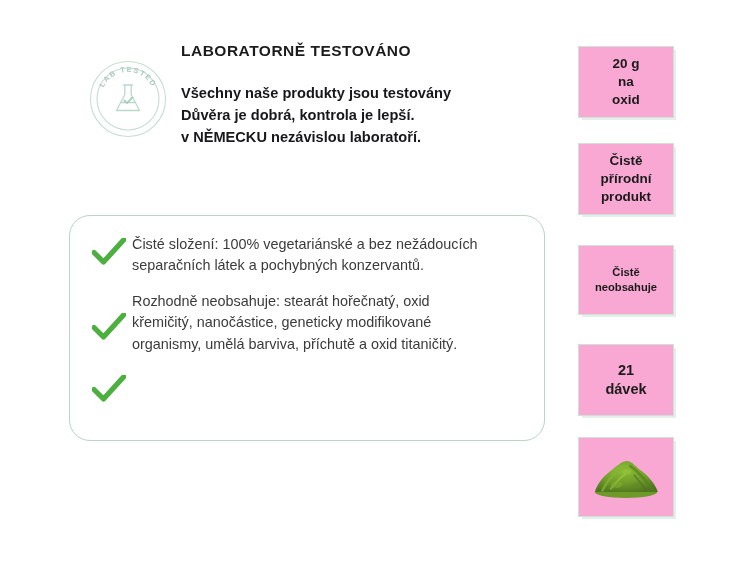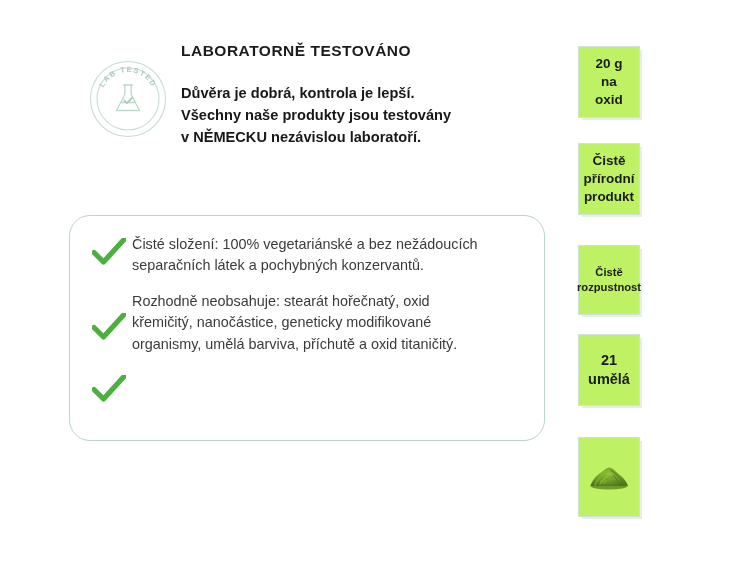--- a/index.html
+++ b/index.html
@@ -103,43 +103,43 @@
   #sidebar {
     position: absolute;
     left: 578px;
     top: 0;
     width: 100px;
     height: 567px;
   }
   .side-box {
     position: absolute;
     left: 0;
-    width: 62px;
+    width: 96px;
     border: 1.4px solid #cfe2d8;
-    background: #bef264;
+    background: #f9a8d4;
     box-sizing: border-box;
     display: flex;
     align-items: center;
     justify-content: center;
     text-align: center;
     box-shadow: 3px 3px 0 -1px rgba(207,226,216,0.55);
   }
   .side-box-label {
     font-weight: bold;
     color: #1b1b1b;
     line-height: 1.33;
     padding: 0 2px;
   }
   #side-box-0 { top: 46px;  height: 72px; }
   #side-box-0 .side-box-label { font-size: 13.5px; }
   #side-box-1 { top: 143px; height: 72px; }
   #side-box-1 .side-box-label { font-size: 13.5px; text-align: center; }
   #side-box-2 { top: 245px; height: 70px; }
   #side-box-2 .side-box-label { font-size: 11.2px; }
-  #side-box-3 { top: 334px; height: 72px; }
+  #side-box-3 { top: 344px; height: 72px; }
   #side-box-3 .side-box-label { font-size: 14.5px; }
   #side-box-4 { top: 437px; height: 80px; padding: 5px; }
 
   
   #powder-image { width: 100%; height: 100%; display: block; }
 </style>
 </head>
 <body>
 
 <div id="header-section">
@@ -159,22 +159,22 @@
         <path d="M36.8,26 L36.8,35.5 L28.5,51.5 L51.5,51.5 L43.2,35.5 L43.2,26"></path>
         <path d="M32.6,43.5 L47.4,43.5"></path>
       </g>
       <path d="M36.2,41.4 L39,44.1 L44.4,38.3" fill="none" stroke="#a9cbbb" stroke-width="1.7" stroke-linecap="round" stroke-linejoin="round"></path>
     </svg>
   </div>
 
   <div id="header-text">
     <div id="header-title">LABORATORNĚ TESTOVÁNO</div>
     <div id="header-subtitle">
+      <div>Všechny naše produkty jsou testovány</div>
       <div>Důvěra je dobrá, kontrola je lepší.</div>
-      <div>Všechny naše produkty jsou testovány</div>
       <div>v NĚMECKU nezávislou laboratoří.</div>
     </div>
   </div>
 
 </div>
 
 <div id="feature-box">
 
   <div class="feature-item" id="feature-item-1">
     <div class="check-wrap">
@@ -225,28 +225,28 @@
     <div class="side-box-label">
       <div>Čistě</div>
       <div>přírodní</div>
       <div>produkt</div>
     </div>
   </div>
 
   <div class="side-box" id="side-box-2">
     <div class="side-box-label">
       <div>Čistě</div>
-      <div>rozpustnost</div>
+      <div>neobsahuje</div>
     </div>
   </div>
 
   <div class="side-box" id="side-box-3">
     <div class="side-box-label">
       <div>21</div>
-      <div>umělá</div>
+      <div>dávek</div>
     </div>
   </div>
 
   <div class="side-box" id="side-box-4">
     <svg id="powder-image" viewBox="0 0 100 80" preserveAspectRatio="xMidYMid meet">
       <defs>
         <radialGradient id="mound" cx="45%" cy="30%" r="75%">
           <stop offset="0%" stop-color="#8fbe36"></stop>
           <stop offset="55%" stop-color="#6f9c2a"></stop>
           <stop offset="100%" stop-color="#4e7420"></stop>

